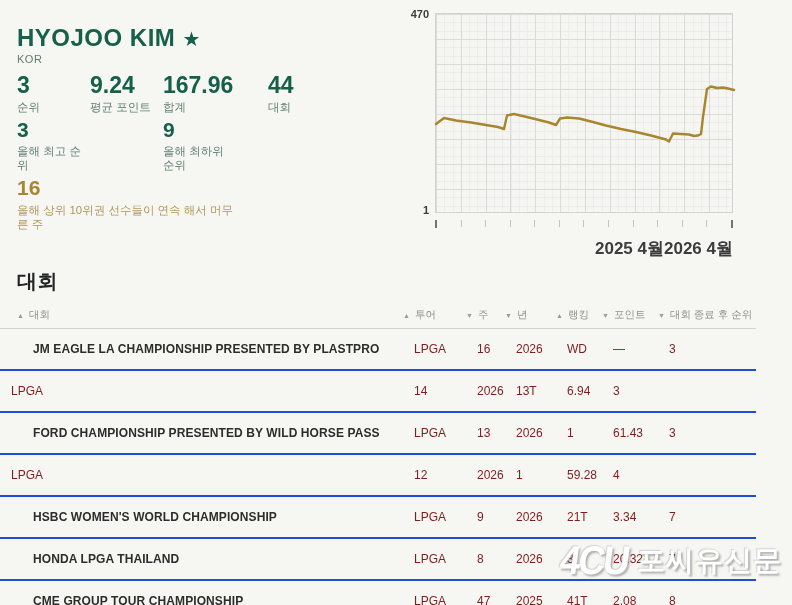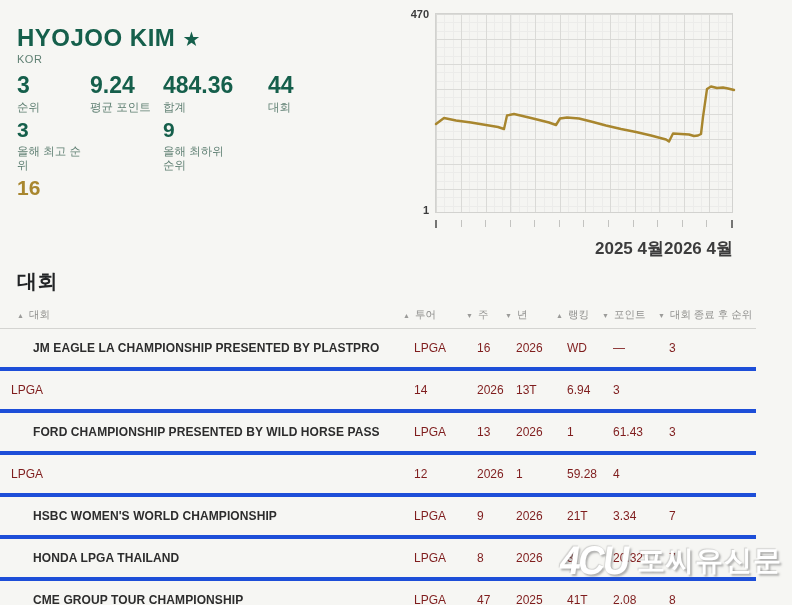--- a/index.html
+++ b/index.html
@@ -67,21 +67,21 @@
   .tbl { margin-top:7px; }
   .thead, .trow {
     display:grid;
     grid-template-columns:403px 63px 39px 51px 46px 56px 1fr;
     align-items:center;
   }
   .thead { height:27px; border-bottom:1px solid #d4d4d1; }
   .th { font-size:10.5px; color:#90908e; display:flex; align-items:center; white-space:nowrap; }
   .th:first-child { padding-left:17px; }
   .sort-icon { font-size:7px; color:#9b9b99; margin-right:5px; line-height:1; }
-  .trow { height:42px; border-bottom:4px solid #1d4ed8; }
+  .trow { height:42px; border-bottom:2px solid #1d4ed8; }
   .td { font-size:12px; color:#7f1d1d; white-space:nowrap; padding-left:11px; }
   .td.name { padding-left:33px; font-weight:bold; color:#2d2d2d; font-size:12px; letter-spacing:.1px; }
 
   
   .watermark {
     position:absolute; right:10px; top:540px; z-index:5;
     display:flex; align-items:center; gap:9px; color:#fff;
     text-shadow:2px 2px 2px rgba(110,110,110,.5), -1px -1px 1px rgba(140,140,140,.35);
     pointer-events:none;
   }
@@ -105,41 +105,42 @@
   <div class="stats-row1" id="stats-row1">
       <div class="stat">
         <div class="num">3</div>
         <div class="lbl">순위</div>
       </div>
       <div class="stat">
         <div class="num">9.24</div>
         <div class="lbl">평균 포인트</div>
       </div>
       <div class="stat">
-        <div class="num">484.36</div>
+        <div class="num">167.96</div>
         <div class="lbl">합계</div>
       </div>
       <div class="stat">
         <div class="num">44</div>
         <div class="lbl">대회</div>
       </div>
     </div>
   <div class="stats-row2" id="stats-row2">
       <div class="stat">
         <div class="num">3</div>
         <div class="lbl">올해 최고 순위</div>
       </div>
       <div class="stat">
         <div class="num">9</div>
         <div class="lbl">올해 최하위 순위</div>
       </div>
     </div>
 
   <div class="streak">
     <div class="num">16</div>
+    <div class="lbl">올해 상위 10위권 선수들이 연속 해서 머무른 주</div>
   </div>
 
   <div class="chart-block">
     <div class="y-label top">470</div>
     <div class="y-label bottom">1</div>
     <div class="plot">
       <svg id="chart-svg" width="298" height="200" viewBox="0 0 298 200">
           <polyline points="0,110 8,104 20,106.5 35,108.5 50,111 62,113 68,115 71,101.5 78,100 95,104 113,108.5 120,111 124,104.5 131,103.5 143,104.5 155,107.5 170,111.5 185,115 200,118 215,121.5 230,125.5 233,127.5 237,119.5 245,120 253,120.5 258,122 262,121.5 265,120 267,103 271,75 275,72.5 281,74 287,73.5 292,74.5 298,76" fill="none" stroke="#a8862e" stroke-width="2.4" stroke-linejoin="round" stroke-linecap="round"></polyline>
         </svg>
     </div>

